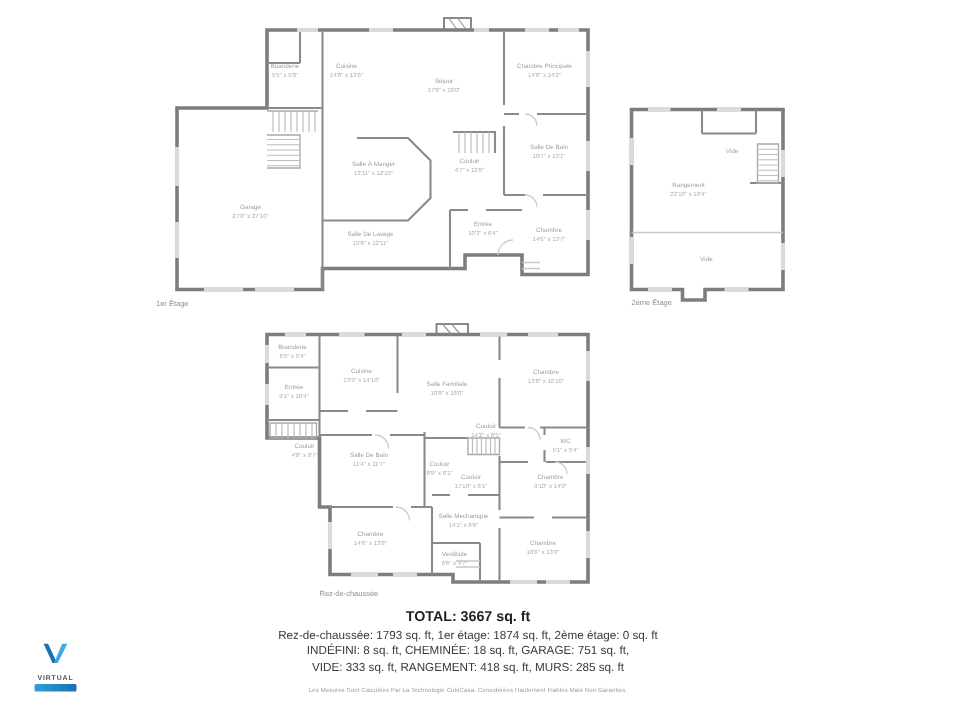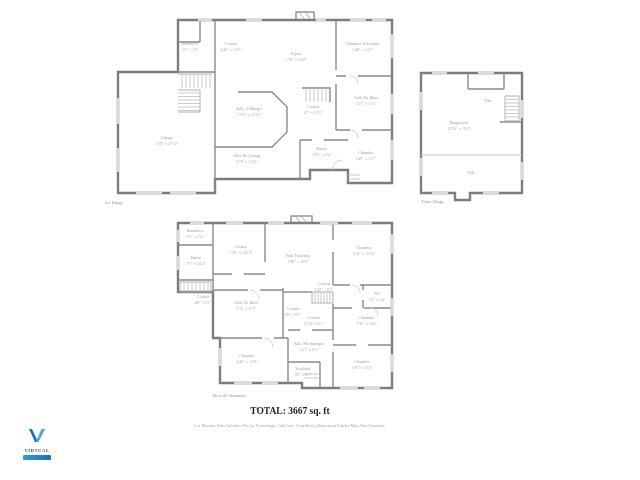--- a/index.html
+++ b/index.html
@@ -1,17 +1,17 @@
 <!DOCTYPE html>
 <html><head>
 <meta charset="utf-8">
 <style>
   html,body{margin:0;padding:0;background:#ffffff;}
   #screen{position:relative;width:580px;height:480px;background:#ffffff;overflow:hidden;
-          font-family:Liberation Serif, serif;}
+          font-family:Liberation Sans, sans-serif;padding-left:44px;}
   #plan-svg{position:absolute;left:0;top:0;}
   .wext{fill:none;stroke:#7d7d7d;stroke-width:2.4;stroke-linejoin:miter;}
   .wint{fill:none;stroke:#8a8a8a;stroke-width:1.4;}
   .wlite{fill:none;stroke:#c6c6c6;stroke-width:1;}
   .win{fill:none;stroke:#dadada;stroke-width:2.8;}
   .stair{fill:none;stroke:#bdbdbd;stroke-width:0.8;}
   .sbox{fill:none;stroke:#a9a9a9;stroke-width:0.9;}
   .arc{fill:none;stroke:#cccccc;stroke-width:0.9;}
   .lite{fill:none;stroke:#c9c9c9;stroke-width:1;}
   .chim{fill:#ffffff;stroke:#7d7d7d;stroke-width:1.2;}
@@ -233,20 +233,23 @@
       <span class="nm">Chambre</span>
       <span class="dm">16'6" x 13'0"</span>
     </div>
 
   <div class="floor-cap" style="left:104px;top:200px">1er Étage</div>
   <div class="floor-cap" style="left:421px;top:199px">2ème Étage</div>
   <div class="floor-cap" style="left:213px;top:393px">Rez-de-chaussée</div>
 
   <div class="summary">
     <div class="total">TOTAL: 3667 sq. ft</div>
+    <div class="line">Rez-de-chaussée: 1793 sq. ft, 1er étage: 1874 sq. ft, 2ème étage: 0 sq. ft</div>
+    <div class="line">INDÉFINI: 8 sq. ft, CHEMINÉE: 18 sq. ft, GARAGE: 751 sq. ft,</div>
+    <div class="line">VIDE: 333 sq. ft, RANGEMENT: 418 sq. ft, MURS: 285 sq. ft</div>
     <div class="disc">Les Mesures Sont Calculées Par La Technologie CubiCasa. Considérées Hautement Fiables Mais Non Garanties.</div>
   </div>
 
   <div class="logo">
     <svg width="18" height="14" viewBox="0 0 18 14">
       <path d="M1,0 L7,13 L10,13 L4,0 Z" fill="#1b6fb5"></path>
       <path d="M17,0 L10.5,13 L8,13 L13.5,0 Z" fill="#3fa9e8"></path>
     </svg>
     <span class="brand">VIRTUAL</span>
     <span class="bar"></span>

